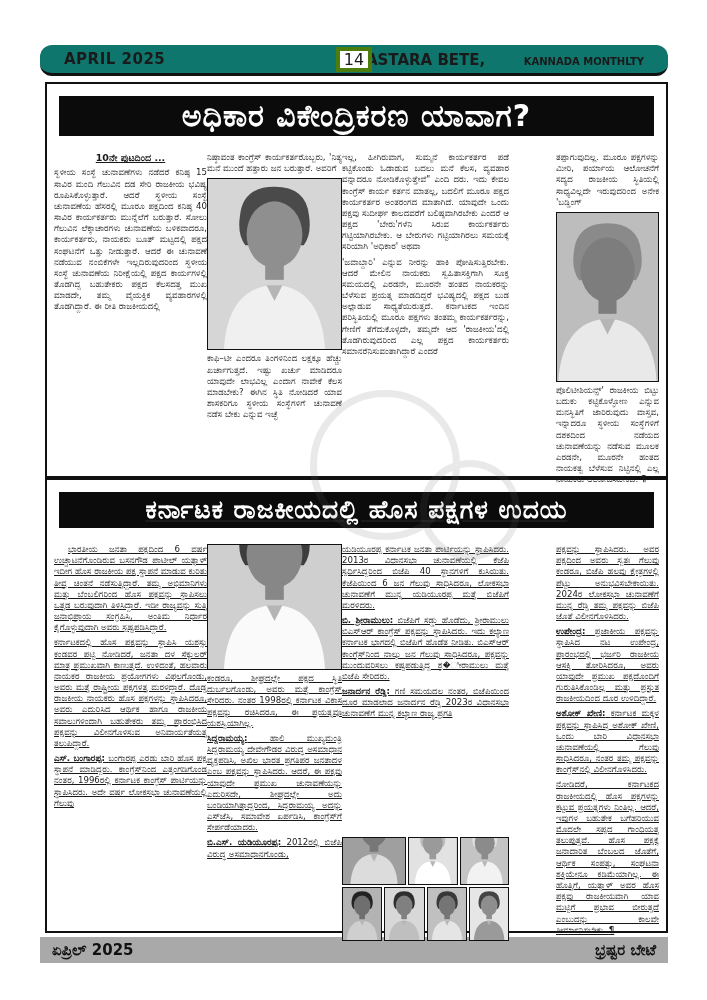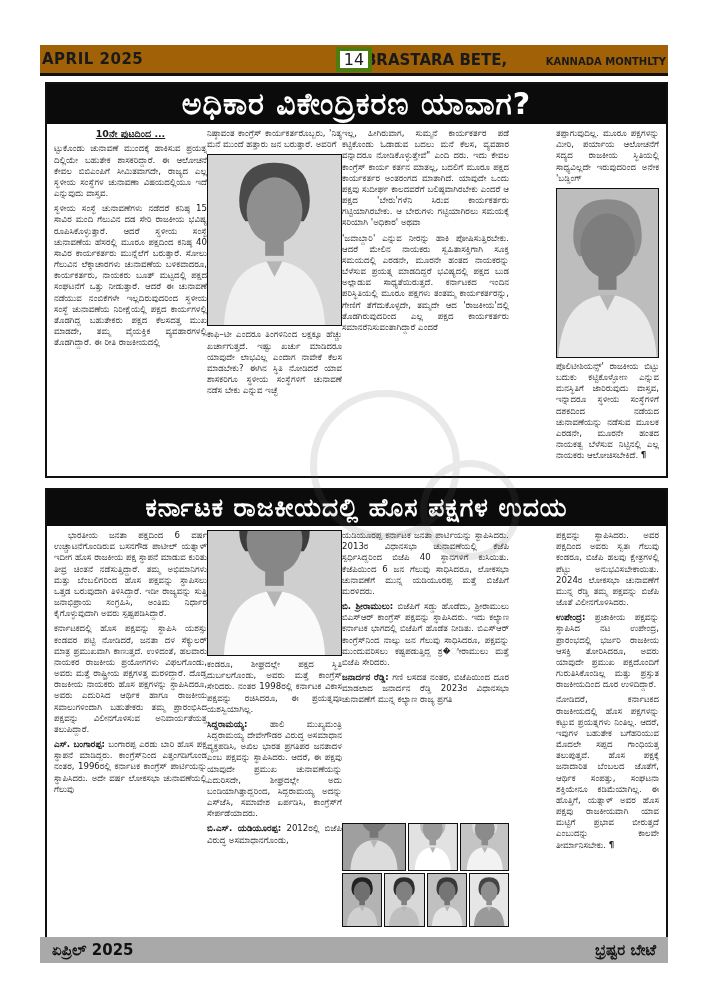--- a/index.html
+++ b/index.html
@@ -5,22 +5,22 @@
   * { margin:0; padding:0; box-sizing:border-box; }
   html,body { background:#e9e9e9; }
   .page {
     position:relative; width:707px; height:1000px; margin:0 auto;
     background:#ffffff; overflow:hidden;
     font-family:"DejaVu Sans", sans-serif; color:#1a1a1a;
   }
   
   .topbar {
     position:absolute; left:40px; top:45px; width:628px; height:31px;
-    background:#a16207; border-bottom:3px solid #111;
-    display:flex; align-items:center; padding:0 2px;
+    background:#0f766e; border-bottom:3px solid #111;
+    display:flex; align-items:center; padding:0 24px;border-radius:12px;
   }
   .topbar .date { font-weight:bold; font-size:15px; letter-spacing:.5px; }
   .pageno {
     position:absolute; left:50%; transform:translateX(-50%);
     top:2px; width:36px; height:25px; background:#fff; border:4px solid #4d7c0f;
     display:flex; align-items:center; justify-content:center;
     font-size:16px;
   }
   .masthead { margin-left:auto; font-weight:bold; }
   .masthead .big { font-size:15px; }
@@ -30,23 +30,23 @@
     background:#a9a9a9; display:flex; align-items:center;
     justify-content:space-between; padding:0 12px;
     font-weight:bold; font-size:15px; color:#111;
   }
   
   .frame {
     position:absolute; left:45px; width:623px; border:2px solid #111;
     background:#fff;
   }
   .frame1 { top:82px;  height:396px; }
-  .frame2 { top:488px; height:455px; }
+  .frame2 { top:478px; height:455px;text-decoration:underline; }
   .headline-bar {
-    margin:0; background:#0b0b0b; color:#fff; text-align:center;
+    margin:12px; background:#0b0b0b; color:#fff; text-align:center;
     font-weight:bold; display:flex; align-items:center; justify-content:center;
   }
   .hl1 { height:40px; font-size:30px; letter-spacing:1px; }
   .hl2 { height:36px; font-size:25px; letter-spacing:1px; }
   .body-row { display:flex; padding:4px 7px 6px 7px; overflow:hidden; }
   .br1 { height:344px; }
   .br2 { height:407px; }
   .col { overflow:hidden; font-size:8.6px; line-height:1.3; text-align:justify; }
   .c1 { width:153px; }
   .c2 { width:135px; flex:none; }
@@ -117,21 +117,20 @@
     <span class="date">APRIL 2025</span>
     <span class="pageno">14</span>
     <span class="masthead"><span class="big">BRASTARA BETE,</span><span class="small"> KANNADA MONTHLTY</span></span>
   </div>
 
   <div class="frame frame1">
     <div class="headline-bar hl1">ಅಧಿಕಾರ ವಿಕೇಂದ್ರಿಕರಣ ಯಾವಾಗ?</div>
     <div class="body-row br1">
       <div class="col c1">
         <div class="cont-label">10ನೇ ಪುಟದಿಂದ ...</div>
-        <p>ಟ್ಟುಕೊಂಡು ಚುನಾವಣೆ ಮುಂದಕ್ಕೆ ಹಾಕಿಸುವ ಪ್ರಯತ್ನ ದಿಲ್ಲಿಯೇ ಬಹುತೇಕ ಶಾಸಕರಿದ್ದಾರೆ. ಈ ಆಲೋಚನೆ ಕೇವಲ ಬಿಬಿಎಂಪಿಗೆ ಸೀಮಿತವಾಗದೇ, ರಾಜ್ಯದ ಎಲ್ಲ ಸ್ಥಳೀಯ ಸಂಸ್ಥೆಗಳ ಚುನಾವಣಾ ವಿಷಯದಲ್ಲಿಯೂ ಇದೆ ಎನ್ನುವುದು ವಾಸ್ತವ.</p>
         <p>ಸ್ಥಳೀಯ ಸಂಸ್ಥೆ ಚುನಾವಣೆಗಳು ನಡೆದರೆ ಕನಿಷ್ಠ 15 ಸಾವಿರ ಮಂದಿ ಗೆಲುವಿನ ದಡ ಸೇರಿ ರಾಜಕೀಯ ಭವಿಷ್ಯ ರೂಪಿಸಿಕೊಳ್ಳುತ್ತಾರೆ. ಆದರೆ ಸ್ಥಳೀಯ ಸಂಸ್ಥೆ ಚುನಾವಣೆಯ ಹೆಸರಲ್ಲಿ ಮೂರೂ ಪಕ್ಷದಿಂದ ಕನಿಷ್ಠ 40 ಸಾವಿರ ಕಾರ್ಯಕರ್ತರು ಮುನ್ನೆಲೆಗೆ ಬರುತ್ತಾರೆ. ಸೋಲು ಗೆಲುವಿನ ಲೆಕ್ಕಾಚಾರಗಳು ಚುನಾವಣೆಯ ಬಳಿಕವಾದರೂ, ಕಾರ್ಯಕರ್ತರು, ನಾಯಕರು ಬೂತ್ ಮಟ್ಟದಲ್ಲಿ ಪಕ್ಷದ ಸಂಘಟನೆಗೆ ಒತ್ತು ನೀಡುತ್ತಾರೆ. ಆದರೆ ಈ ಚುನಾವಣೆ ನಡೆಯುವ ನಂಬಿಕೆಗಳೇ ಇಲ್ಲದಿರುವುದರಿಂದ ಸ್ಥಳೀಯ ಸಂಸ್ಥೆ ಚುನಾವಣೆಯ ನಿರೀಕ್ಷೆಯಲ್ಲಿ ಪಕ್ಷದ ಕಾರ್ಯಗಳಲ್ಲಿ ತೊಡಗಿದ್ದ ಬಹುತೇಕರು ಪಕ್ಷದ ಕೆಲಸದತ್ತ ಮುಖ ಮಾಡದೇ, ತಮ್ಮ ವೈಯಕ್ತಿಕ ವ್ಯವಹಾರಗಳಲ್ಲಿ ತೊಡಗಿದ್ದಾರೆ. ಈ ರೀತಿ ರಾಜಕೀಯದಲ್ಲಿ</p>
       </div>
       <div class="col c2">
         <p>ನಿಷ್ಠಾವಂತ ಕಾಂಗ್ರೆಸ್ ಕಾರ್ಯಕರ್ತರೊಬ್ಬರು, 'ನಿತ್ಯ ಮನೆ ಮುಂದೆ ಹತ್ತಾರು ಜನ ಬರುತ್ತಾರೆ. ಅವರಿಗೆ</p>
         <span class="photo photo-main1 ph-a">
           <svg viewBox="0 0 100 130" preserveAspectRatio="xMidYMax slice">
               <use href="#portrait"></use>
             </svg>
         </span>
         <p>ಕಾಫಿ–ಟೀ ಎಂದರೂ ತಿಂಗಳಿನಿಂದ ಲಕ್ಷಕ್ಕೂ ಹೆಚ್ಚು ಖರ್ಚಾಗುತ್ತದೆ. ಇಷ್ಟು ಖರ್ಚು ಮಾಡಿದರೂ ಯಾವುದೇ ಲಾಭವಿಲ್ಲ ಎಂದಾಗ ನಾವೇಕೆ ಕೆಲಸ ಮಾಡಬೇಕು? ಈಗಿನ ಸ್ಥಿತಿ ನೋಡಿದರೆ ಯಾವ ಶಾಸಕರಿಗೂ ಸ್ಥಳೀಯ ಸಂಸ್ಥೆಗಳಿಗೆ ಚುನಾವಣೆ ನಡೆಸ ಬೇಕು ಎನ್ನುವ ಇಚ್ಛೆ</p>
@@ -166,21 +165,21 @@
               <use href="#portrait"></use>
             </svg>
         </span>
         <p>ಕಂಡರೂ, ಶೀಘ್ರದಲ್ಲೇ ಪಕ್ಷದ ಸ್ಥಿತಿ ದುರ್ಬಲಗೊಂಡು, ಅವರು ಮತ್ತೆ ಕಾಂಗ್ರೆಸ್ ಸೇರಿದರು. ನಂತರ 1998ರಲ್ಲಿ ಕರ್ನಾಟಕ ವಿಕಾಸ ಪಕ್ಷವನ್ನು ರಚಿಸಿದರೂ, ಈ ಪ್ರಯತ್ನವೂ ಯಶಸ್ವಿಯಾಗಿಲ್ಲ.</p>
         <p><b class="subhead">ಸಿದ್ದರಾಮಯ್ಯ:</b> <span>ಹಾಲಿ ಮುಖ್ಯಮಂತ್ರಿ ಸಿದ್ದರಾಮಯ್ಯ ದೇವೇಗೌಡರ ವಿರುದ್ಧ ಅಸಮಾಧಾನ ವ್ಯಕ್ತಪಡಿಸಿ, ಅಖಿಲ ಭಾರತ ಪ್ರಗತಿಪರ ಜನತಾದಳ ಎಂಬ ಪಕ್ಷವನ್ನು ಸ್ಥಾಪಿಸಿದರು. ಆದರೆ, ಈ ಪಕ್ಷವು ಯಾವುದೇ ಪ್ರಮುಖ ಚುನಾವಣೆಯನ್ನು ಎದುರಿಸದೇ, ಶೀಘ್ರದಲ್ಲೇ ಅದು ಬಂಡಿಯಾಗಿತ್ತಾದ್ದರಿಂದ, ಸಿದ್ದರಾಮಯ್ಯ ಅದನ್ನು ಎಸ್‌ಜೆಸಿ, ಸಮಾವೇಶ ಏರ್ಪಡಿಸಿ, ಕಾಂಗ್ರೆಸ್‌ಗೆ ಸೇರ್ಪಡೆಯಾದರು.</span></p>
         <p><b class="subhead">ಬಿ.ಎಸ್. ಯಡಿಯೂರಪ್ಪ:</b> <span>2012ರಲ್ಲಿ ಬಿಜೆಪಿ ವಿರುದ್ಧ ಅಸಮಾಧಾನಗೊಂಡು,</span></p>
       </div>
       <div class="col c3">
         <p>ಯಡಿಯೂರಪ್ಪ ಕರ್ನಾಟಕ ಜನತಾ ಪಾರ್ಟಿಯನ್ನು ಸ್ಥಾಪಿಸಿದರು. 2013ರ ವಿಧಾನಸಭಾ ಚುನಾವಣೆಯಲ್ಲಿ ಕೆಜೆಪಿ ಸ್ಪರ್ಧಿಸಿದ್ದರಿಂದ ಬಿಜೆಪಿ 40 ಸ್ಥಾನಗಳಿಗೆ ಕುಸಿಯಿತು. ಕೆಜೆಪಿಯಿಂದ 6 ಜನ ಗೆಲುವು ಸಾಧಿಸಿದರೂ, ಲೋಕಸಭಾ ಚುನಾವಣೆಗೆ ಮುನ್ನ ಯಡಿಯೂರಪ್ಪ ಮತ್ತೆ ಬಿಜೆಪಿಗೆ ಮರಳಿದರು.</p>
         <p><b class="subhead">ಬಿ. ಶ್ರೀರಾಮುಲು:</b> <span>ಬಿಜೆಪಿಗೆ ಸಡ್ಡು ಹೊಡೆದು, ಶ್ರೀರಾಮುಲು ಬಿಎಸ್‌ಆರ್ ಕಾಂಗ್ರೆಸ್ ಪಕ್ಷವನ್ನು ಸ್ಥಾಪಿಸಿದರು. ಇದು ಕಲ್ಯಾಣ ಕರ್ನಾಟಕ ಭಾಗದಲ್ಲಿ ಬಿಜೆಪಿಗೆ ಹೊಡೆತ ನೀಡಿತು. ಬಿಎಸ್‌ಆರ್ ಕಾಂಗ್ರೆಸ್‌ನಿಂದ ನಾಲ್ಕು ಜನ ಗೆಲುವು ಸಾಧಿಸಿದರೂ, ಪಕ್ಷವನ್ನು ಮುಂದುವರಿಸಲು ಕಷ್ಟಪಡುತ್ತಿದ್ದ ಶ್ರ�ೀರಾಮುಲು ಮತ್ತೆ ಬಿಜೆಪಿ ಸೇರಿದರು.</span></p>
-        <p><b class="subhead">ಜನಾರ್ದನ ರೆಡ್ಡಿ:</b> <span>ಗಣಿ ಲಸದತ ನಂತರ, ಬಿಜೆಪಿಯಿಂದ ದೂರ ಮಾಡಲಾದ ಜನಾರ್ದನ ರೆಡ್ಡಿ 2023ರ ವಿಧಾನಸಭಾ ಚುನಾವಣೆಗೆ ಮುನ್ನ ಕಲ್ಯಾಣ ರಾಜ್ಯ ಪ್ರಗತಿ</span></p>
+        <p><b class="subhead">ಜನಾರ್ದನ ರೆಡ್ಡಿ:</b> <span>ಗಣಿ ಸಮಯದಲ ನಂತರ, ಬಿಜೆಪಿಯಿಂದ ದೂರ ಮಾಡಲಾದ ಜನಾರ್ದನ ರೆಡ್ಡಿ 2023ರ ವಿಧಾನಸಭಾ ಚುನಾವಣೆಗೆ ಮುನ್ನ ಕಲ್ಯಾಣ ರಾಜ್ಯ ಪ್ರಗತಿ</span></p>
         <div class="montage">
           <div class="mrow mrow1">
             <span class="mcell m-big photo ph-m1">
                 <svg viewBox="0 0 100 130" preserveAspectRatio="xMidYMax slice">
                   <use href="#portrait"></use>
                 </svg>
               </span>
             <span class="mcell m-sm photo ph-m2">
                 <svg viewBox="0 0 100 130" preserveAspectRatio="xMidYMax slice">
                   <use href="#portrait"></use>
@@ -212,20 +211,21 @@
                 <svg viewBox="0 0 100 130" preserveAspectRatio="xMidYMax slice">
                   <use href="#portrait"></use>
                 </svg>
               </span>
           </div>
         </div>
       </div>
       <div class="col c4">
         <p>ಪಕ್ಷವನ್ನು ಸ್ಥಾಪಿಸಿದರು. ಅವರ ಪಕ್ಷದಿಂದ ಅವರು ಸ್ವತಃ ಗೆಲುವು ಕಂಡರೂ, ಬಿಜೆಪಿ ಹಲವು ಕ್ಷೇತ್ರಗಳಲ್ಲಿ ಪೆಟ್ಟು ಅನುಭವಿಸಬೇಕಾಯಿತು. 2024ರ ಲೋಕಸಭಾ ಚುನಾವಣೆಗೆ ಮುನ್ನ ರೆಡ್ಡಿ ತಮ್ಮ ಪಕ್ಷವನ್ನು ಬಿಜೆಪಿ ಜೊತೆ ವಿಲೀನಗೊಳಿಸಿದರು.</p>
         <p><b class="subhead">ಉಪೇಂದ್ರ:</b> <span>ಪ್ರಜಾಕೀಯ ಪಕ್ಷವನ್ನು ಸ್ಥಾಪಿಸಿದ ನಟ ಉಪೇಂದ್ರ, ಪ್ರಾರಂಭದಲ್ಲಿ ಭರ್ಜರಿ ರಾಜಕೀಯ ಆಸಕ್ತಿ ತೋರಿಸಿದರೂ, ಅವರು ಯಾವುದೇ ಪ್ರಮುಖ ಪಕ್ಷದೊಂದಿಗೆ ಗುರುತಿಸಿಕೊಂಡಿಲ್ಲ ಮತ್ತು ಪ್ರಸ್ತುತ ರಾಜಕೀಯದಿಂದ ದೂರ ಉಳಿದಿದ್ದಾರೆ.</span></p>
+        <p><b class="subhead">ಅಶೋಕ್ ಖೇಣಿ:</b> <span>ಕರ್ನಾಟಕ ಮಕ್ಕಳ ಪಕ್ಷವನ್ನು ಸ್ಥಾಪಿಸಿದ್ದ ಅಶೋಕ್ ಖೇಣಿ, ಒಂದು ಬಾರಿ ವಿಧಾನಸಭಾ ಚುನಾವಣೆಯಲ್ಲಿ ಗೆಲುವು ಸಾಧಿಸಿದರೂ, ನಂತರ ತಮ್ಮ ಪಕ್ಷವನ್ನು ಕಾಂಗ್ರೆಸ್‌ನಲ್ಲಿ ವಿಲೀನಗೊಳಿಸಿದರು.</span></p>
         <p><span>ನೋಡಿದರೆ, ಕರ್ನಾಟಕದ ರಾಜಕೀಯದಲ್ಲಿ ಹೊಸ ಪಕ್ಷಗಳನ್ನು ಕಟ್ಟುವ ಪ್ರಯತ್ನಗಳು ನಿಂತಿಲ್ಲ. ಆದರೆ, ಇವುಗಳ ಬಹುತೇಕ ಬಗೆಹರಿಯುವ ಮೊದಲೇ ಸಪ್ಪದ ಗಾಂಧಿಯತ್ತ ತಲುಪುತ್ತವೆ. ಹೊಸ ಪಕ್ಷಕ್ಕೆ ಜನಾದಾರಿತ ಬೆಂಬಲದ ಜೊತೆಗೆ, ಆರ್ಥಿಕ ಸಂಪತ್ತು, ಸಂಘಟನಾ ಶಕ್ತಿಯೇನೂ ಕಡಿಮೆಯಾಗಿಲ್ಲ. ಈ ಹೊತ್ತಿಗೆ, ಯತ್ನಾಳ್ ಅವರ ಹೊಸ ಪಕ್ಷವು ರಾಜಕೀಯವಾಗಿ ಯಾವ ಮಟ್ಟಿಗೆ ಪ್ರಭಾವ ಬೀರುತ್ತದೆ ಎಂಬುದನ್ನು ಕಾಲವೇ ತೀರ್ಮಾನಿಸಬೇಕು.</span> <span class="pilcrow">¶</span></p>
       </div>
     </div>
   </div>
 
   <div class="watermark">
     <div class="ring r1"></div>
     <div class="ring r2"></div>
   </div>
 

